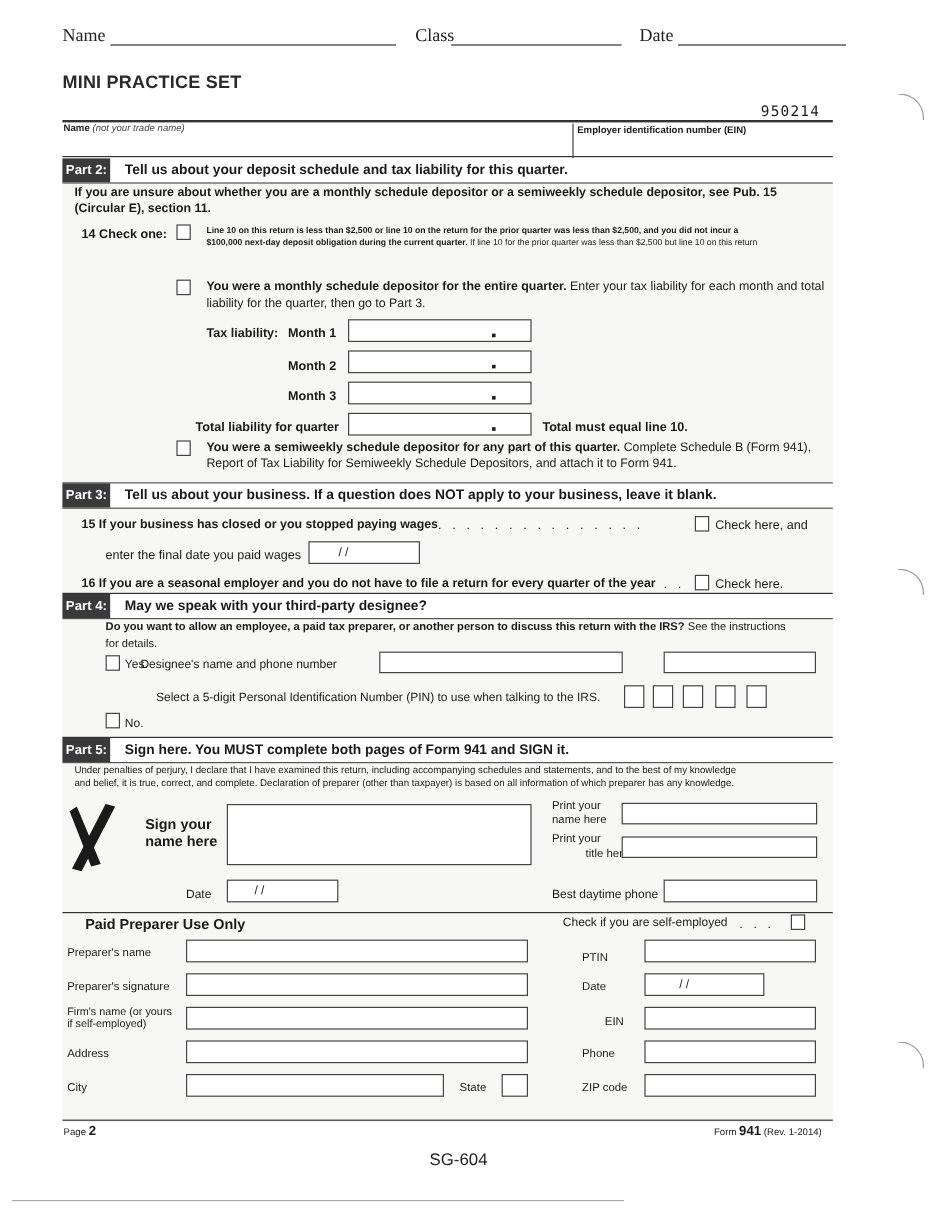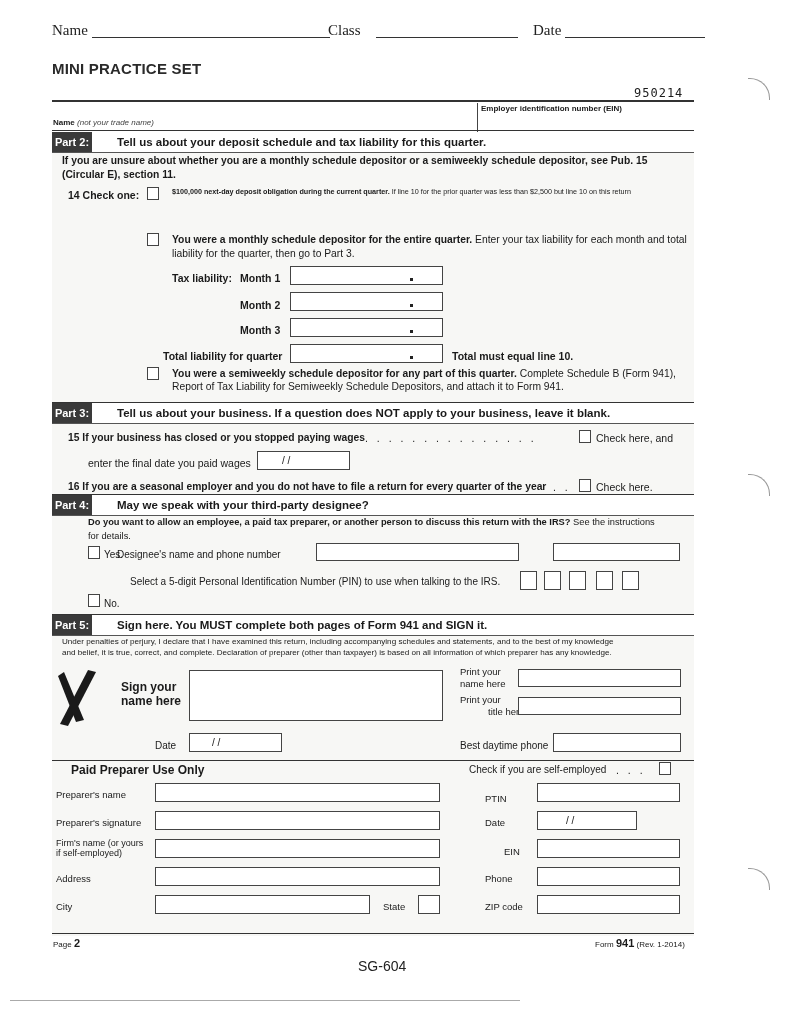--- a/index.html
+++ b/index.html
@@ -8,37 +8,37 @@
   .abs { position: absolute; }
   .serif { font-family: "Liberation Serif", "DejaVu Serif", serif; }
   .topline { font-size: 15px; color: #222; }
   .uline { border-bottom: 1px solid #333; height: 16px; }
   .title { font-size: 15px; font-weight: bold; letter-spacing: 0.2px; color: #2a2a2a; }
   .mono { font-family: "DejaVu Sans Mono", monospace; }
   .form { position: absolute; left: 52px; top: 100px; width: 642px; height: 840px; background: #f7f7f5; }
   .hrule { position: absolute; left: 52px; width: 642px; border-top: 2px solid #333; }
   .thin { border-top: 1px solid #555; }
   .parttag { position: absolute; left: 52px; width: 40px; height: 20px; background: #3a3a3a; color: #fff; font-weight: bold; font-size: 11px; line-height: 20px; text-align: center; }
-  .parthead { position: absolute; left: 92px; width: 602px; height: 20px; background: #fff; font-weight: bold; font-size: 11.5px; line-height: 20px; padding-left: 25px; }
+  .parthead { position: absolute; left: 92px; width: 602px; height: 20px; background: #fff; font-weight: bold; font-size: 11.5px; line-height: 20px; padding-left: 12px; }
   .box { position: absolute; border: 1px solid #444; background: #fff; }
   .cb { position: absolute; width: 12px; height: 13px; border: 1px solid #444; background: #fff; }
   .t { position: absolute; font-size: 10.5px; white-space: nowrap; }
   .b { font-weight: bold; }
-  .small { font-size: 9px; margin-top: 16px; }
+  .small { font-size: 9px; }
   .tiny { font-size: 7.2px; line-height: 9.5px; }
   .dot { position: absolute; width: 3px; height: 3px; background: #222; }
   .slash { position: absolute; font-size: 10px; }
   .hole { position: absolute; width: 22px; height: 22px; border-top: 1px solid #999; border-right: 1px solid #999; border-radius: 0 20px 0 0; }
 </style>
 </head>
 <body>
 
 <div class="abs serif topline" style="left:52px;top:22px;">Name</div>
 <div class="abs uline" style="left:92px;top:22px;width:238px;"></div>
-<div class="abs serif topline" style="left:328px;top:22px;">Class</div>
+<div class="abs serif topline" style="left:346px;top:22px;">Class</div>
 <div class="abs uline" style="left:376px;top:22px;width:142px;"></div>
 <div class="abs serif topline" style="left:533px;top:22px;">Date</div>
 <div class="abs uline" style="left:565px;top:22px;width:140px;"></div>
 
 <div class="abs title" style="left:52px;top:60px;">MINI PRACTICE SET</div>
 <div class="abs mono" style="left:634px;top:86px;font-size:12px;letter-spacing:1px;">950214</div>
 
 <div class="form"></div>
 
 <div class="abs" style="left:52px;top:100px;width:642px;height:32px;background:#fff;"></div>
@@ -53,20 +53,21 @@
 <div class="parttag" style="top:132px;">Part 2:</div>
 <div class="parthead" style="top:132px;">Tell us about your deposit schedule and tax liability for this quarter.</div>
 <div class="hrule thin" style="top:152px;"></div>
 
 <div class="t b" style="left:62px;top:155px;font-size:10.3px;">If you are unsure about whether you are a monthly schedule depositor or a semiweekly schedule depositor, see Pub. 15</div>
 <div class="t b" style="left:62px;top:169px;font-size:10.3px;">(Circular E), section 11.</div>
 
 <div class="t b" style="left:68px;top:189px;font-size:10.5px;">14  Check one:</div>
 <div class="cb" style="left:147px;top:187px;"></div>
 <div class="t tiny" style="left:172px;top:187px;width:520px;white-space:normal;">
+  <div><b>Line 10 on this return is less than $2,500 or line 10 on the return for the prior quarter was less than $2,500, and you did not incur a</b></div>
   <div><b>$100,000 next-day deposit obligation during the current quarter.</b><span> If line 10 for the prior quarter was less than $2,500 but line 10 on this return</span></div>
 </div>
 
 <div class="cb" style="left:147px;top:233px;"></div>
 <div class="t" style="left:172px;top:234px;font-size:10.3px;"><b>You were a monthly schedule depositor for the entire quarter.</b><span> Enter your tax liability for each month and total</span></div>
 <div class="t" style="left:172px;top:248px;font-size:10.3px;">liability for the quarter, then go to Part 3.</div>
 
 <div class="t b" style="left:172px;top:272px;">Tax liability:</div>
 <div class="t b" style="left:240px;top:272px;">Month 1</div>
 <div class="box" style="left:290px;top:266px;width:153px;height:19px;">

